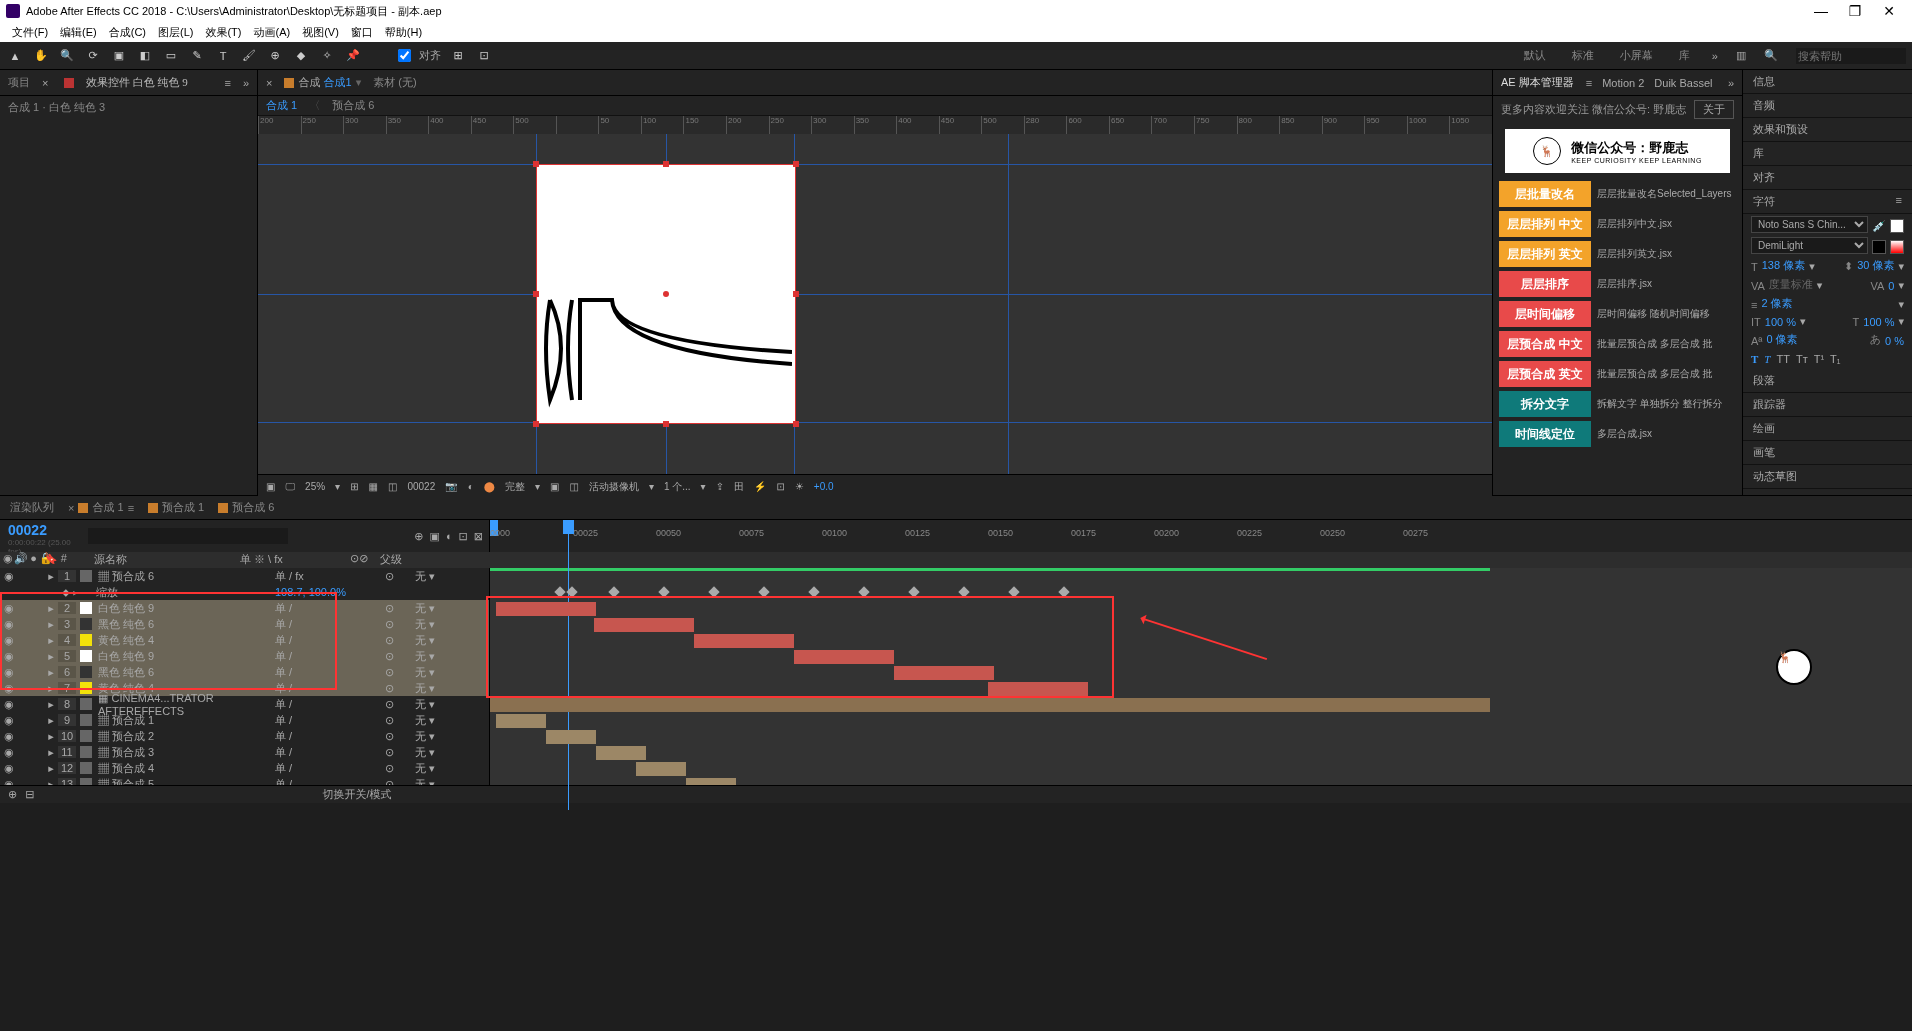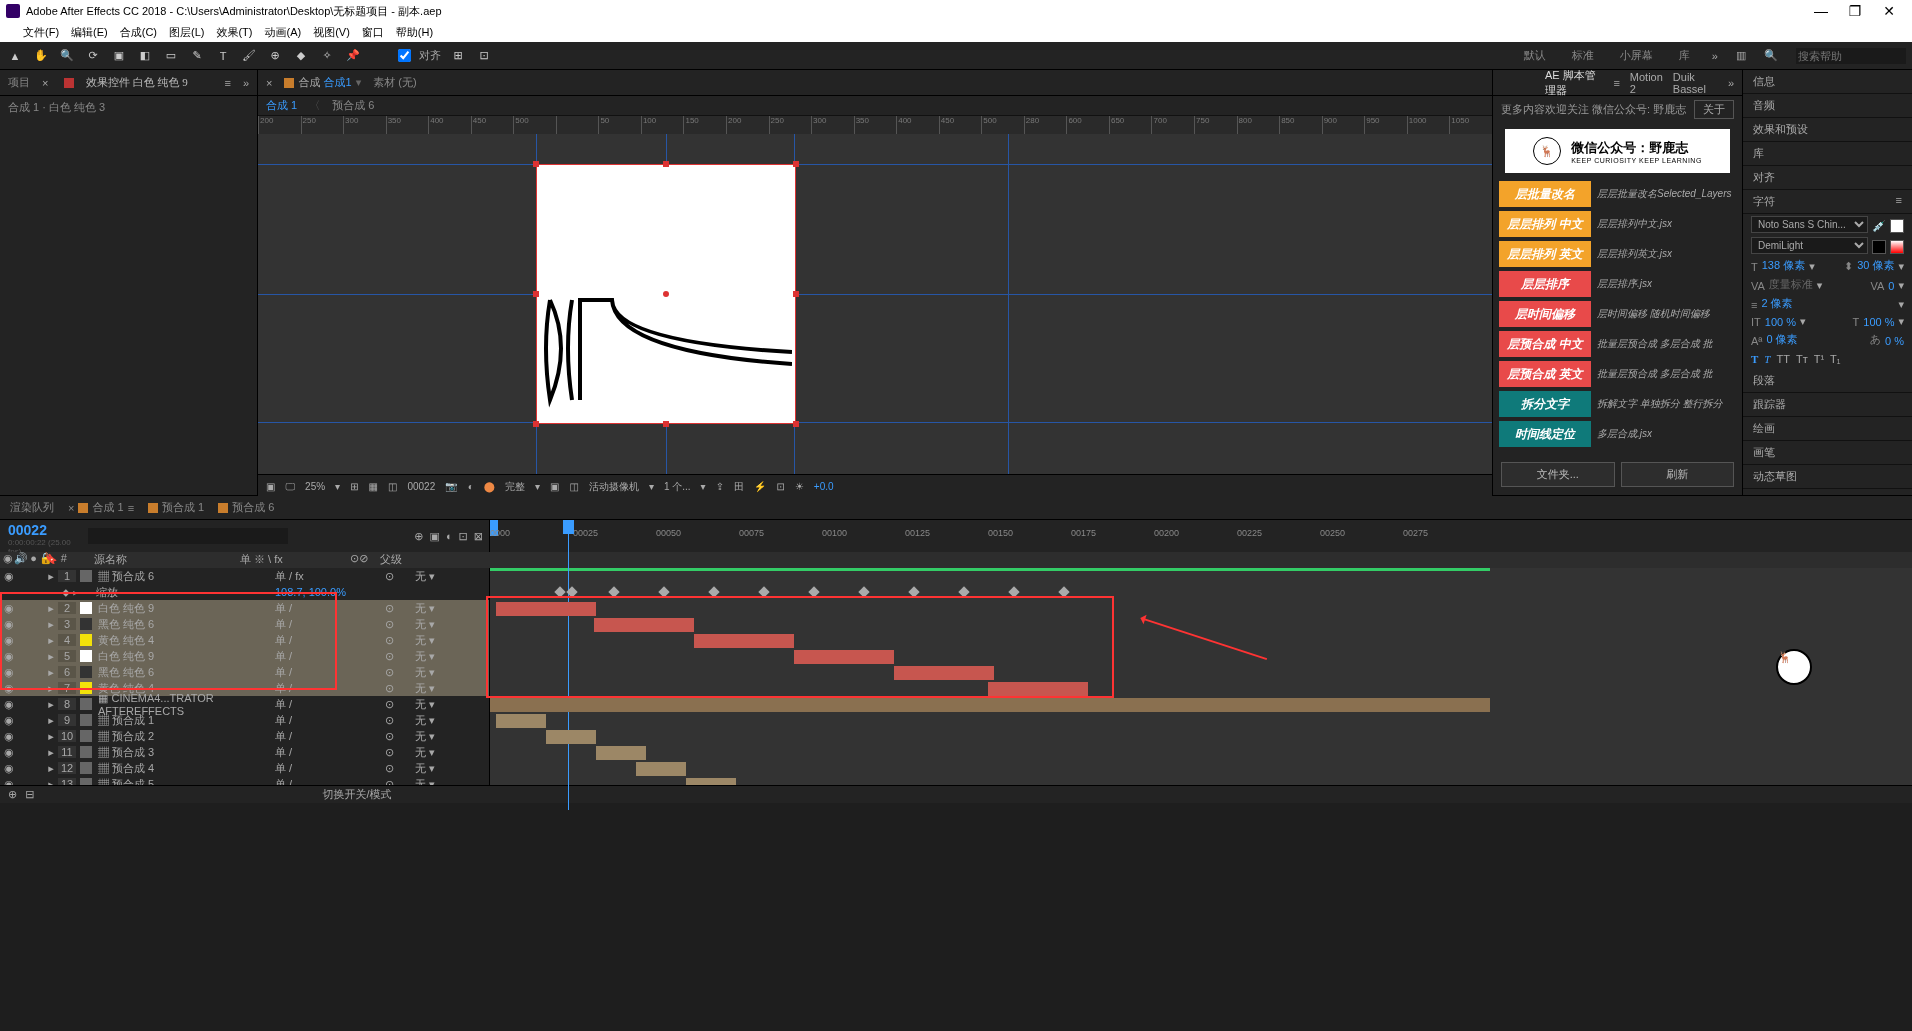--- a/index.html
+++ b/index.html
@@ -5,21 +5,21 @@
 * { margin: 0; padding: 0; box-sizing: border-box; font-family: "Microsoft YaHei", Arial, sans-serif; font-size: 11px; }
 body { background: #1e1e1e; color: #a8a8a8; overflow: hidden; width: 1912px; height: 1031px; }
 
 
 .titlebar { height: 22px; background: #fff; color: #000; display: flex; align-items: center; padding: 0 6px; }
 .titlebar .ae-icon { width: 14px; height: 14px; background: #330066; border-radius: 2px; margin-right: 6px; }
 .titlebar .spacer { flex: 1; }
 .titlebar .winbtn { width: 34px; height: 20px; text-align: center; line-height: 20px; font-size: 14px; }
 
 
-.menubar { height: 20px; background: #fff; color: #000; display: flex; align-items: center; padding: 0 17px; }
+.menubar { height: 20px; background: #fff; color: #000; display: flex; align-items: center; padding: 0 6px; }
 .menubar span { padding: 0 6px; cursor: pointer; }
 
 
 .toolbar { height: 28px; background: #232323; display: flex; align-items: center; padding: 0 6px; gap: 8px; border-bottom: 1px solid #000; }
 .toolbar .tool { width: 18px; height: 18px; display: flex; align-items: center; justify-content: center; color: #ccc; }
 .toolbar .right { margin-left: auto; display: flex; gap: 18px; align-items: center; }
 .toolbar .workspace { color: #888; padding: 0 4px; }
 
 
 .main { display: flex; height: 425px; }
@@ -50,28 +50,28 @@
 .canvas svg { position: absolute; left: 6px; top: 128px; }
 
 .viewer-footer { height: 24px; background: #232323; display: flex; align-items: center; padding: 0 8px; gap: 10px; border-top: 1px solid #000; }
 .viewer-footer .vf { color: #aaa; font-size: 10px; }
 
 
 .right-column { width: 420px; display: flex; }
 .script-panel { width: 250px; background: #232323; border-left: 1px solid #000; display: flex; flex-direction: column; }
 .sp-tabs { height: 26px; display: flex; align-items: center; padding: 0 8px; gap: 10px; border-bottom: 1px solid #000; }
 .sp-tabs .tab { color: #aaa; }
-.sp-tabs .tab.active { color: #ddd; margin-left: 44px; }
+.sp-tabs .tab.active { color: #ddd; }
 .sp-head { padding: 4px 8px; color: #999; display: flex; align-items: center; }
 .sp-head .kbtn { margin-left: auto; border: 1px solid #555; padding: 1px 8px; color: #aaa; }
 .sp-banner { margin: 6px 12px; height: 44px; background: #fff; display: flex; align-items: center; justify-content: center; gap: 10px; }
 .sp-banner .logo { width: 28px; height: 28px; border: 1.5px solid #000; border-radius: 50%; display: flex; align-items: center; justify-content: center; }
 .sp-banner .txt { color: #000; font-weight: bold; font-size: 13px; }
 .sp-banner .sub { color: #000; font-size: 7px; letter-spacing: .5px; }
-.sp-list { flex: 1; overflow: hidden; padding: 0 6px; font-style: italic; }
+.sp-list { flex: 1; overflow: hidden; padding: 0 6px; }
 .sp-row { display: flex; align-items: center; height: 30px; gap: 6px; }
 .sp-badge { width: 92px; height: 26px; display: flex; align-items: center; justify-content: center; color: #fff; font-weight: bold; font-size: 12px; }
 .sp-desc { color: #aaa; font-size: 10px; white-space: nowrap; overflow: hidden; }
 .sp-foot { display: flex; gap: 6px; padding: 8px; }
 .sp-foot button { flex: 1; background: #2d2d2d; border: 1px solid #555; color: #bbb; padding: 4px 0; }
 
 .props-panel { width: 170px; background: #232323; border-left: 1px solid #000; }
 .pp-sec { padding: 4px 10px; border-bottom: 1px solid #111; color: #aaa; }
 .pp-row { display: flex; align-items: flex-end; padding: 2px 8px; gap: 4px; font-size: 10px; }
 .pp-row .swatch { width: 14px; height: 14px; border: 1px solid #555; }
@@ -338,24 +338,20 @@
           </div>
           <div class="sp-row">
             <div class="sp-badge" style="background: rgb(15, 122, 122);">拆分文字</div>
             <div class="sp-desc">拆解文字 单独拆分 整行拆分</div>
           </div>
           <div class="sp-row">
             <div class="sp-badge" style="background: rgb(15, 122, 122);">时间线定位</div>
             <div class="sp-desc">多层合成.jsx</div>
           </div>
         </div>
-      <div class="sp-foot">
-        <button>文件夹...</button>
-        <button>刷新</button>
-      </div>
     </div>
 
     <div class="props-panel">
       <div class="pp-sec">信息</div>
       <div class="pp-sec">音频</div>
       <div class="pp-sec">效果和预设</div>
       <div class="pp-sec">库</div>
       <div class="pp-sec">对齐</div>
       <div class="pp-sec" style="display:flex">
           <span>字符</span>

